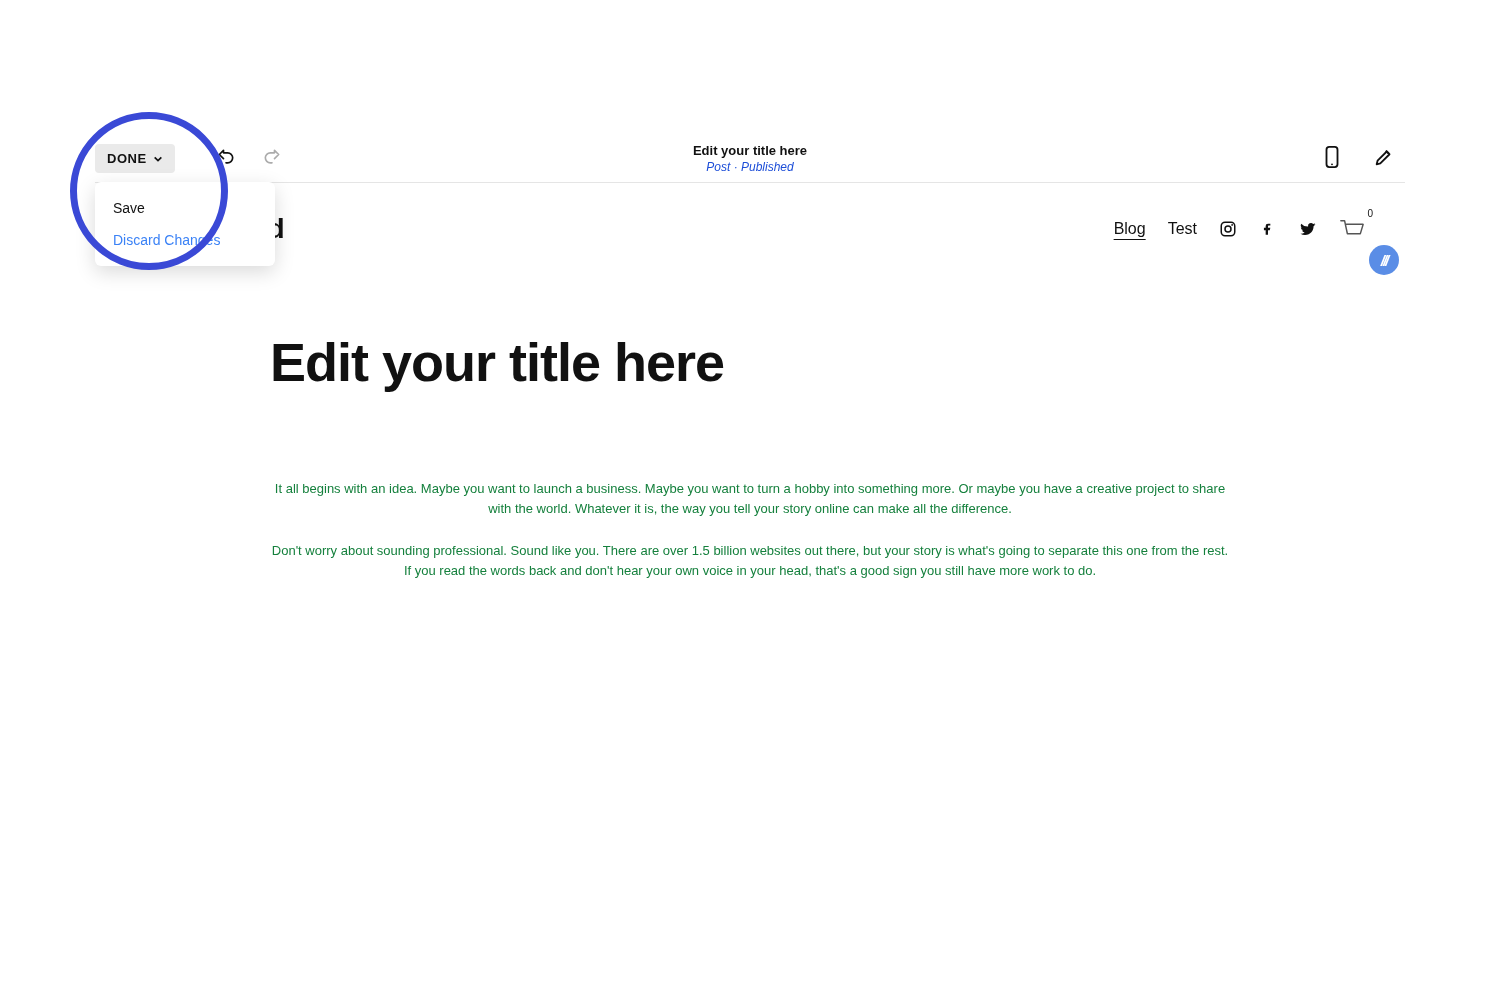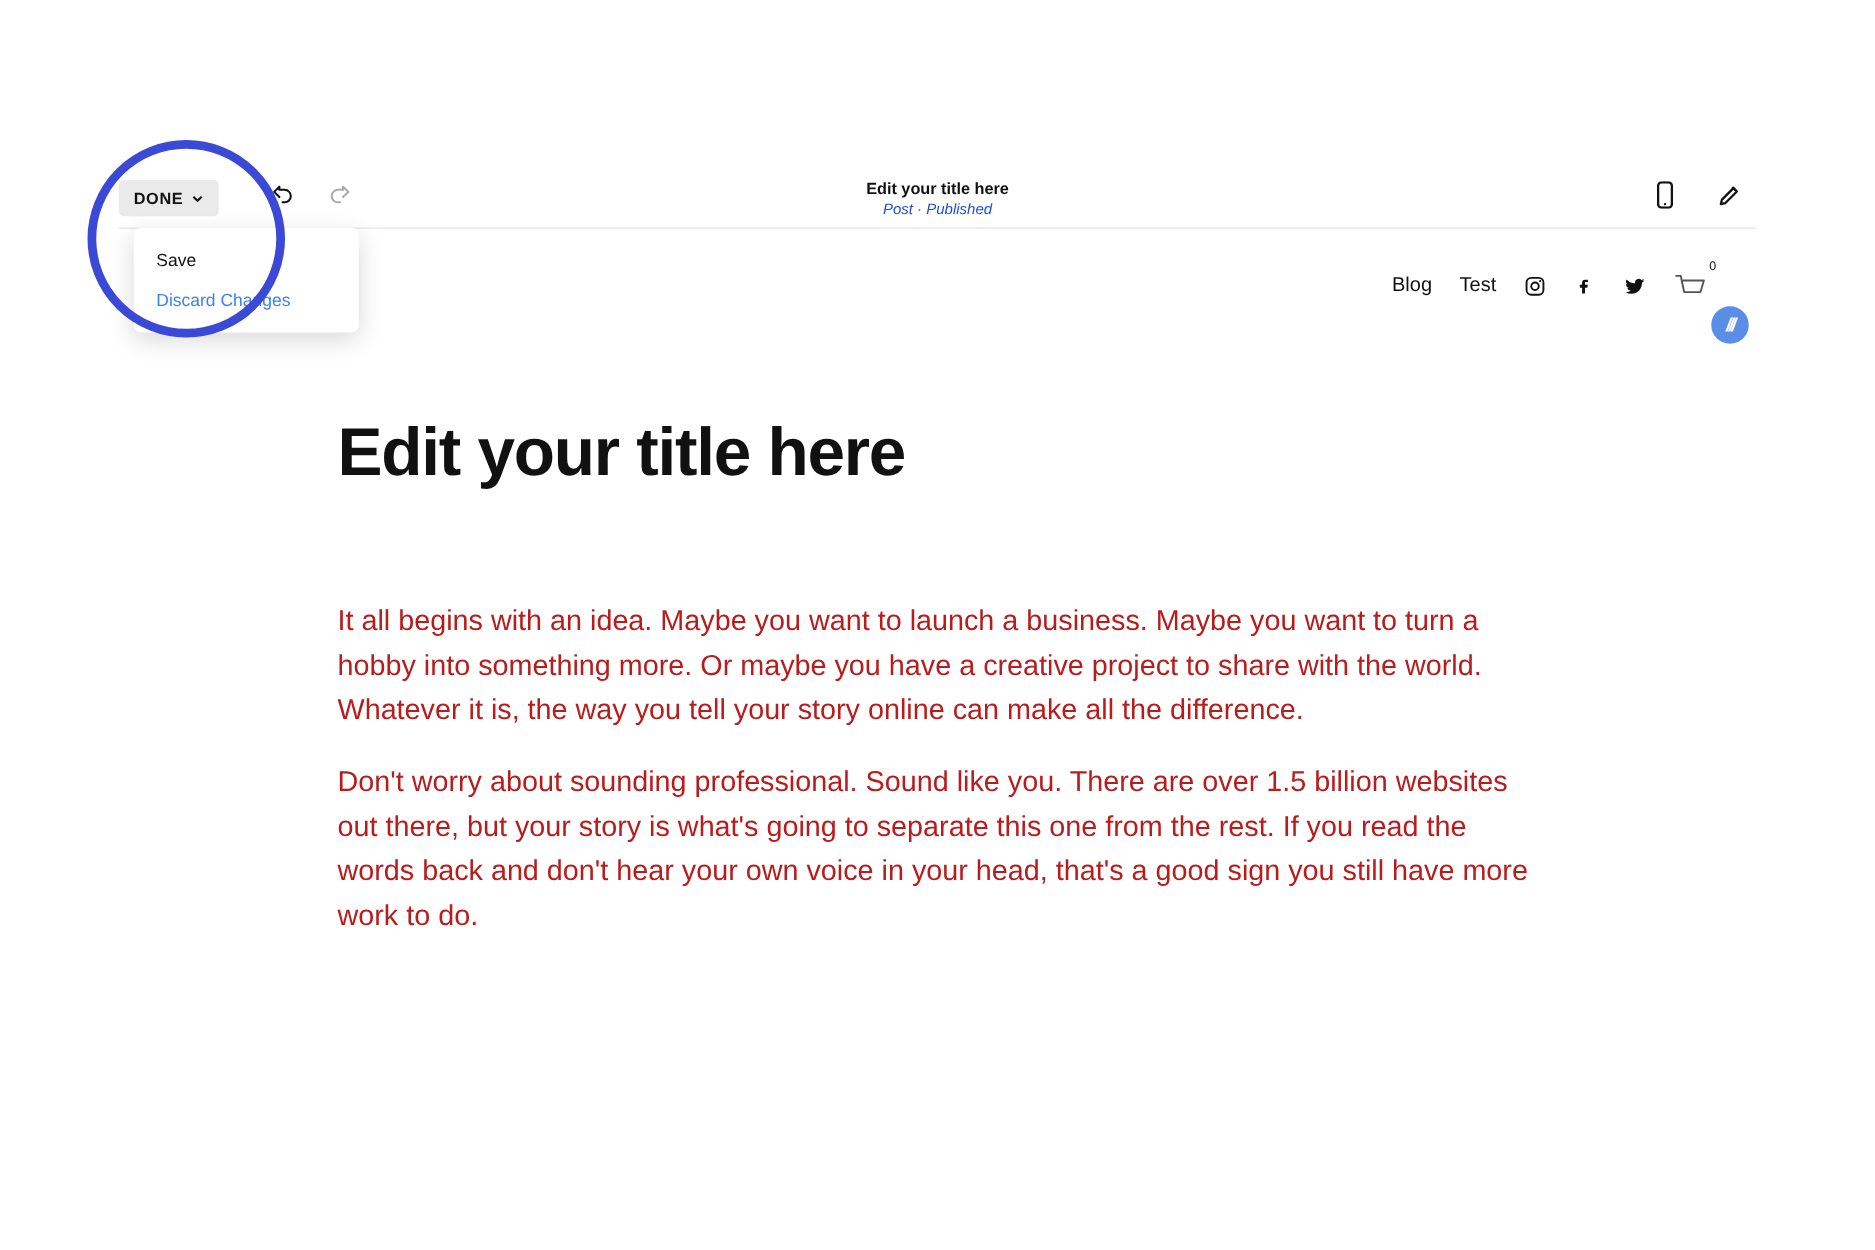--- a/index.html
+++ b/index.html
@@ -84,21 +84,21 @@
   }
   .top-right {
     display: flex;
     align-items: center;
     gap: 18px;
     padding-right: 4px;
   }
   .dropdown {
     position: absolute;
     top: 40px;
-    left: 12px;
+    left: 0;
     width: 180px;
     background: #fff;
     border-radius: 6px;
     box-shadow: 0 6px 20px rgba(0,0,0,.15);
     padding: 10px 0;
     z-index: 5;
   }
   .dropdown-item {
     padding: 8px 18px;
     font-size: 14px;
@@ -132,20 +132,21 @@
     align-items: center;
     gap: 22px;
   }
   .nav a {
     font-size: 16px;
     color: #111;
     text-decoration: none;
     cursor: pointer;
   }
   .nav a.active {
+    text-decoration: underline;
     text-underline-offset: 5px;
   }
   .social-icon { width: 18px; height: 18px; display:inline-flex; align-items:center; justify-content:center; cursor:pointer; }
   .cart {
     position: relative;
     width: 26px; height: 22px;
     cursor: pointer;
   }
   .cart svg { width: 26px; height: 22px; }
   .cart-badge {
@@ -159,23 +160,24 @@
     position: relative;
   }
   .post-title {
     font-size: 54px;
     font-weight: 800;
     letter-spacing: -1px;
     line-height: 1;
   }
   .post-body {
     margin-top: 90px;
-    font-size: 23px;
+    font-size: 13px;
     line-height: 1.55;
-    color: #b91c1c;
+    color: #15803d;
+    text-align: center;
   }
   .post-body p { margin-bottom: 22px; }
   .ext-badge {
     position: absolute;
     right: 6px;
     top: 0;
     width: 30px; height: 30px;
     border-radius: 50%;
     background: #5a8de6;
     display: flex;

